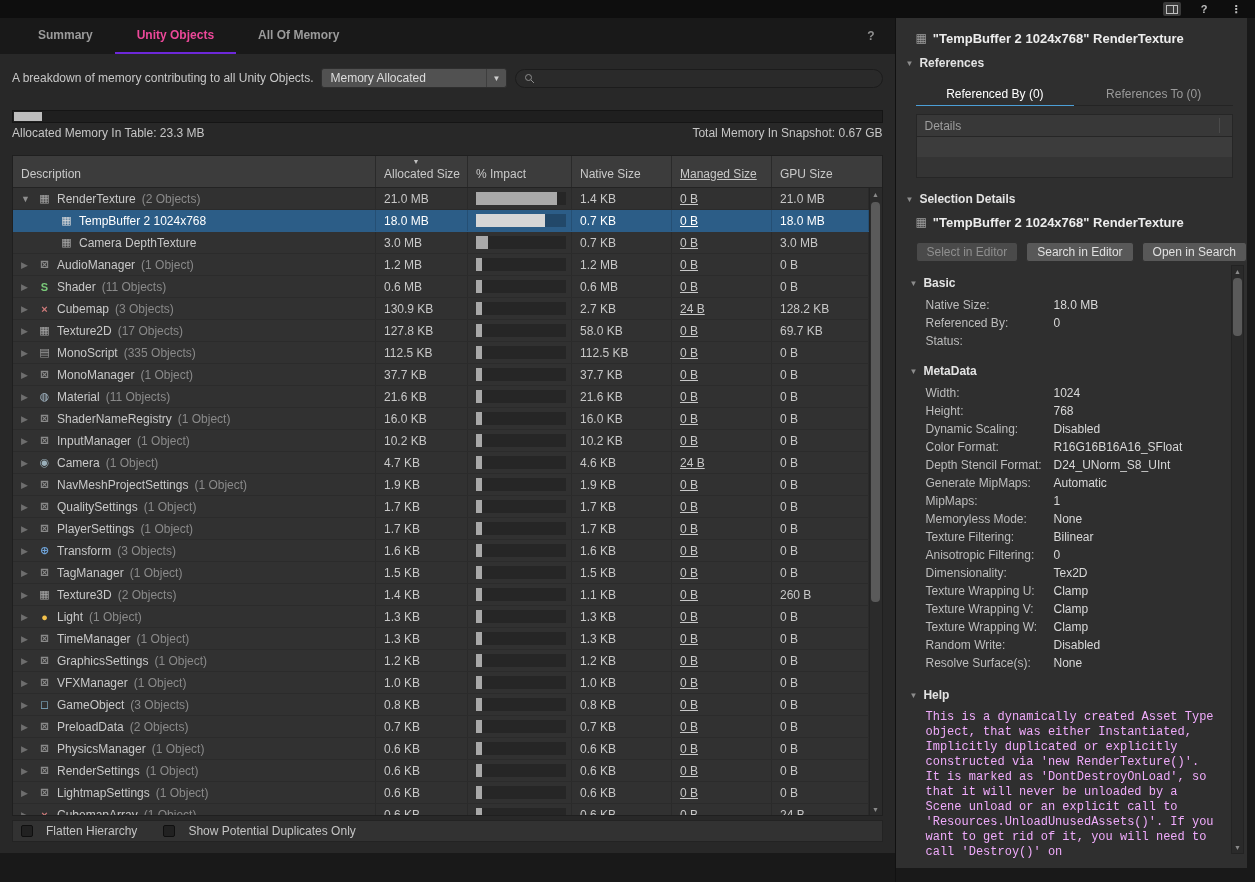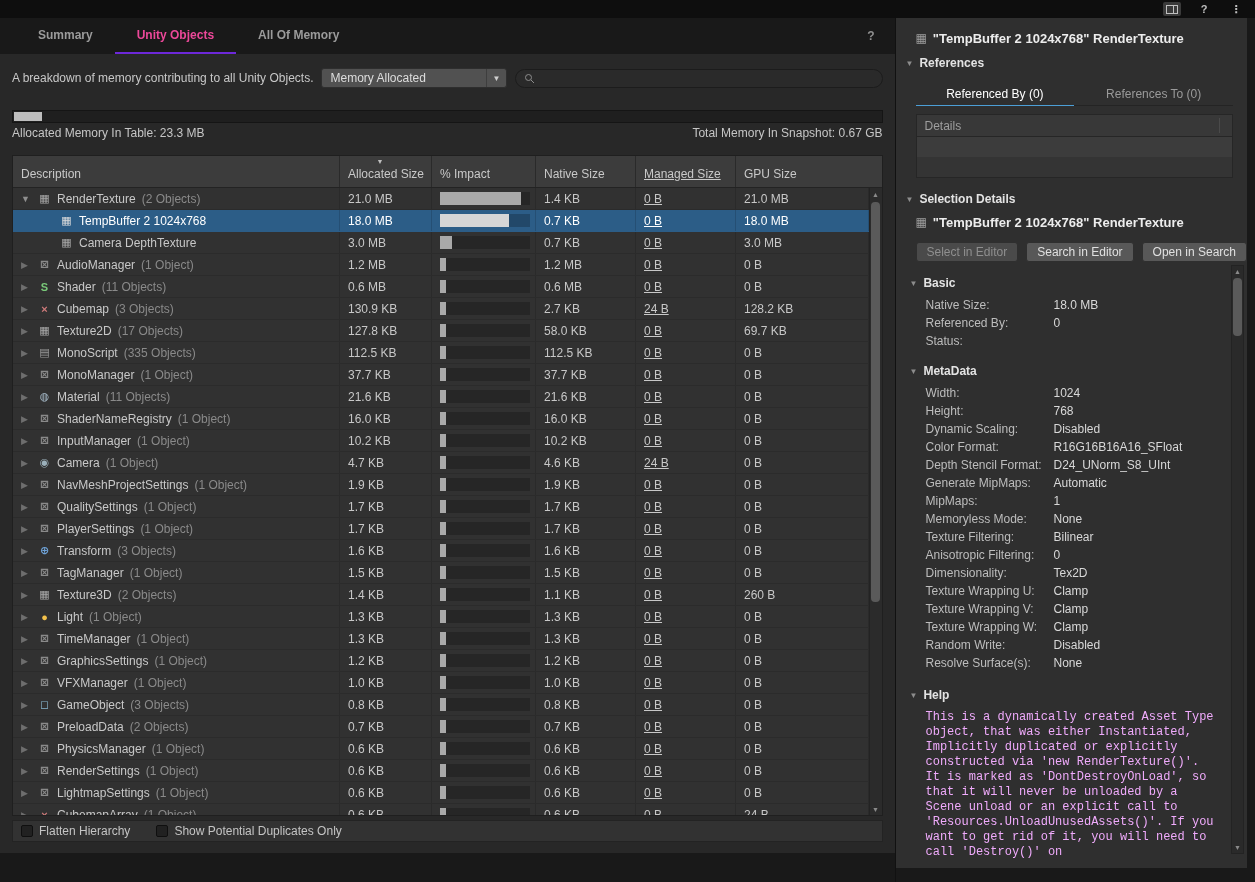--- a/index.html
+++ b/index.html
@@ -42,21 +42,21 @@
 
   .table-summary { height:20px; display:flex; justify-content:space-between;
                    align-items:center; color:#C6C6C6; }
 
   
   .table { margin-top:12px; border:1px solid #1F1F1F; background:#313131; display:flex; flex-direction:column; height:661px; }
   .thead { height:32px; background:#3C3C3C; border-bottom:1px solid #232323; display:flex; }
   .th { display:flex; align-items:flex-end; padding:0 0 6px 8px; color:#C9C9C9;
         border-right:1px solid #2A2A2A; position:relative; white-space:nowrap; }
   .sort { position:absolute; top:2px; left:40%; font-size:7px; color:#BFBFBF; }
-  .w-desc{width:327px;} .w-alloc{width:92px;} .w-impact{width:104px;}
+  .w-desc{width:363px;} .w-alloc{width:92px;} .w-impact{width:104px;}
   .w-native{width:100px;} .w-managed{width:100px;text-decoration:underline;} .w-gpu{flex:1; border-right:none;}
 
   .tbody-wrap { position:relative; flex:1; overflow:hidden; }
   .tbody { position:absolute; top:0; left:0; right:13px; bottom:0; overflow:hidden; }
   .trow { height:22px; display:flex; border-bottom:1px solid #2B2B2B; background:#313131; }
   .trow.selected { background:#2C5D87; border-bottom-color:#2C5D87; }
   .trow.selected .cell { color:#FFFFFF; }
   .cell { display:flex; align-items:center; padding-left:8px; color:#C8C8C8;
           border-right:1px solid rgba(0,0,0,0.14); overflow:hidden; white-space:nowrap; }
   .tree-arrow { width:16px; font-size:9px; color:#8F8F8F; flex:none; }
@@ -68,21 +68,21 @@
   .trow.selected .fill { background:#D6D6D6; }
 
   .vscroll { position:absolute; top:0; right:0; bottom:0; width:13px; background:#2B2B2B;
              border-left:1px solid #232323; display:flex; flex-direction:column; align-items:center; }
   .vs-arrow { font-size:7px; color:#8A8A8A; height:12px; display:flex; align-items:center; flex:none; }
   .vs-arrow.down { margin-top:auto; }
   .vs-thumb { width:9px; height:400px; background:#5A5A5A; border-radius:4px; margin-top:2px; flex:none; }
 
   .options { margin-top:4px; height:22px; background:#323232; border:1px solid #232323;
              display:flex; align-items:center; gap:26px; padding:0 8px; }
-  .opt { display:flex; align-items:center; gap:6px; color:#C4C4C4; }
+  .opt { display:flex; align-items:center; gap:13px; color:#C4C4C4; }
   .checkbox { width:12px; height:12px; background:#212121; border:1px solid #0F0F0F; border-radius:2px; flex:none; }
 
   
   .right { flex:1; position:relative; background:#191919; }
   .right-inner { height:850px; margin-right:8px; background:#2F2F2F; padding-top:10px;
                  overflow:hidden; position:relative; }
   .dp-title { display:flex; align-items:center; gap:6px; padding-left:20px; height:20px;
               color:#EDEDED; font-weight:bold; font-size:13px; white-space:nowrap; overflow:hidden; }
   .dp-icon { color:#9E9E9E; font-size:12px; flex:none; }
   .section-head { display:flex; align-items:center; gap:6px; padding-left:10px; height:18px;

